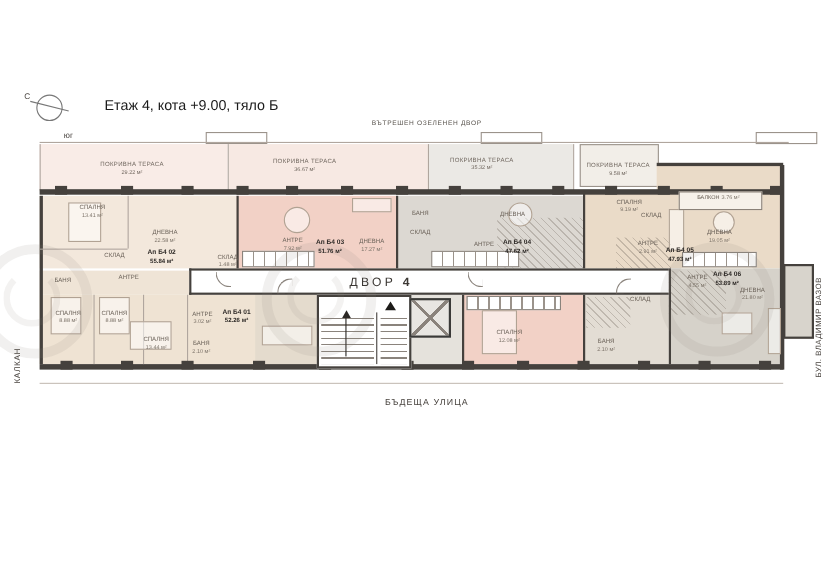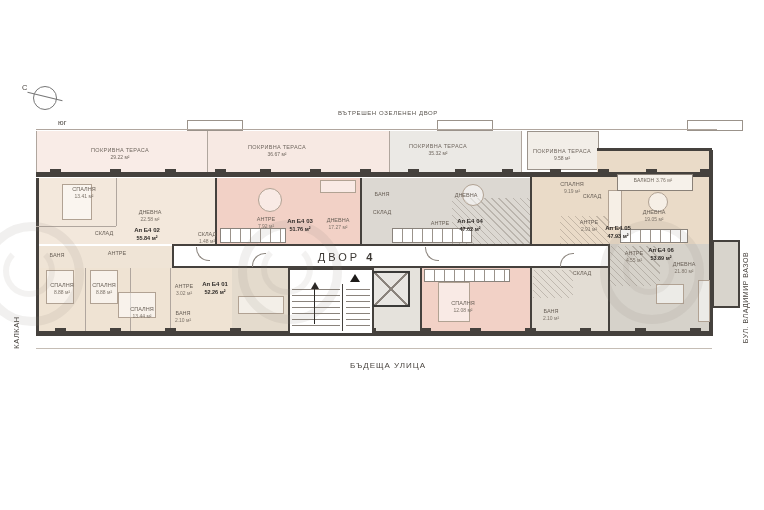--- a/index.html
+++ b/index.html
@@ -46,20 +46,21 @@
 </style>
 </head>
 <body>
 
 <div id="canvas">
 
   <div class="abs" style="left:33px;top:86px;width:22px;height:22px;border:1px solid #777;border-radius:50%;z-index:6;"></div>
   <div class="abs" style="left:27px;top:96px;width:36px;height:1px;background:#777;transform:rotate(14deg);z-index:6;"></div>
   <span class="compass-letter" style="left:22px;top:83px;">С</span>
   <span class="compass-letter" style="left:58px;top:90px;margin-top:28px;">юг</span>
+  <div id="title" style="left:95px;top:88px;">Етаж 4, кота +9.00, тяло Б</div>
 
   <div id="courtyard" style="left:388px;top:110px;">ВЪТРЕШЕН ОЗЕЛЕНЕН ДВОР</div>
   <div class="roofrect" style="left:187px;top:120px;width:54px;height:9px;"></div>
   <div class="roofrect" style="left:437px;top:120px;width:54px;height:9px;"></div>
   <div class="roofrect" style="left:687px;top:120px;width:54px;height:9px;"></div>
   <div class="thin" style="left:36px;top:129px;width:681px;height:1px;"></div>
 
   <div class="fill" style="left:36px;top:131px;width:171px;height:43px;background:#f9ece7;"></div>
   <div class="fill" style="left:208px;top:131px;width:181px;height:43px;background:#f7e9e3;"></div>
   <div class="fill" style="left:390px;top:131px;width:131px;height:43px;background:#ebe9e5;"></div>

